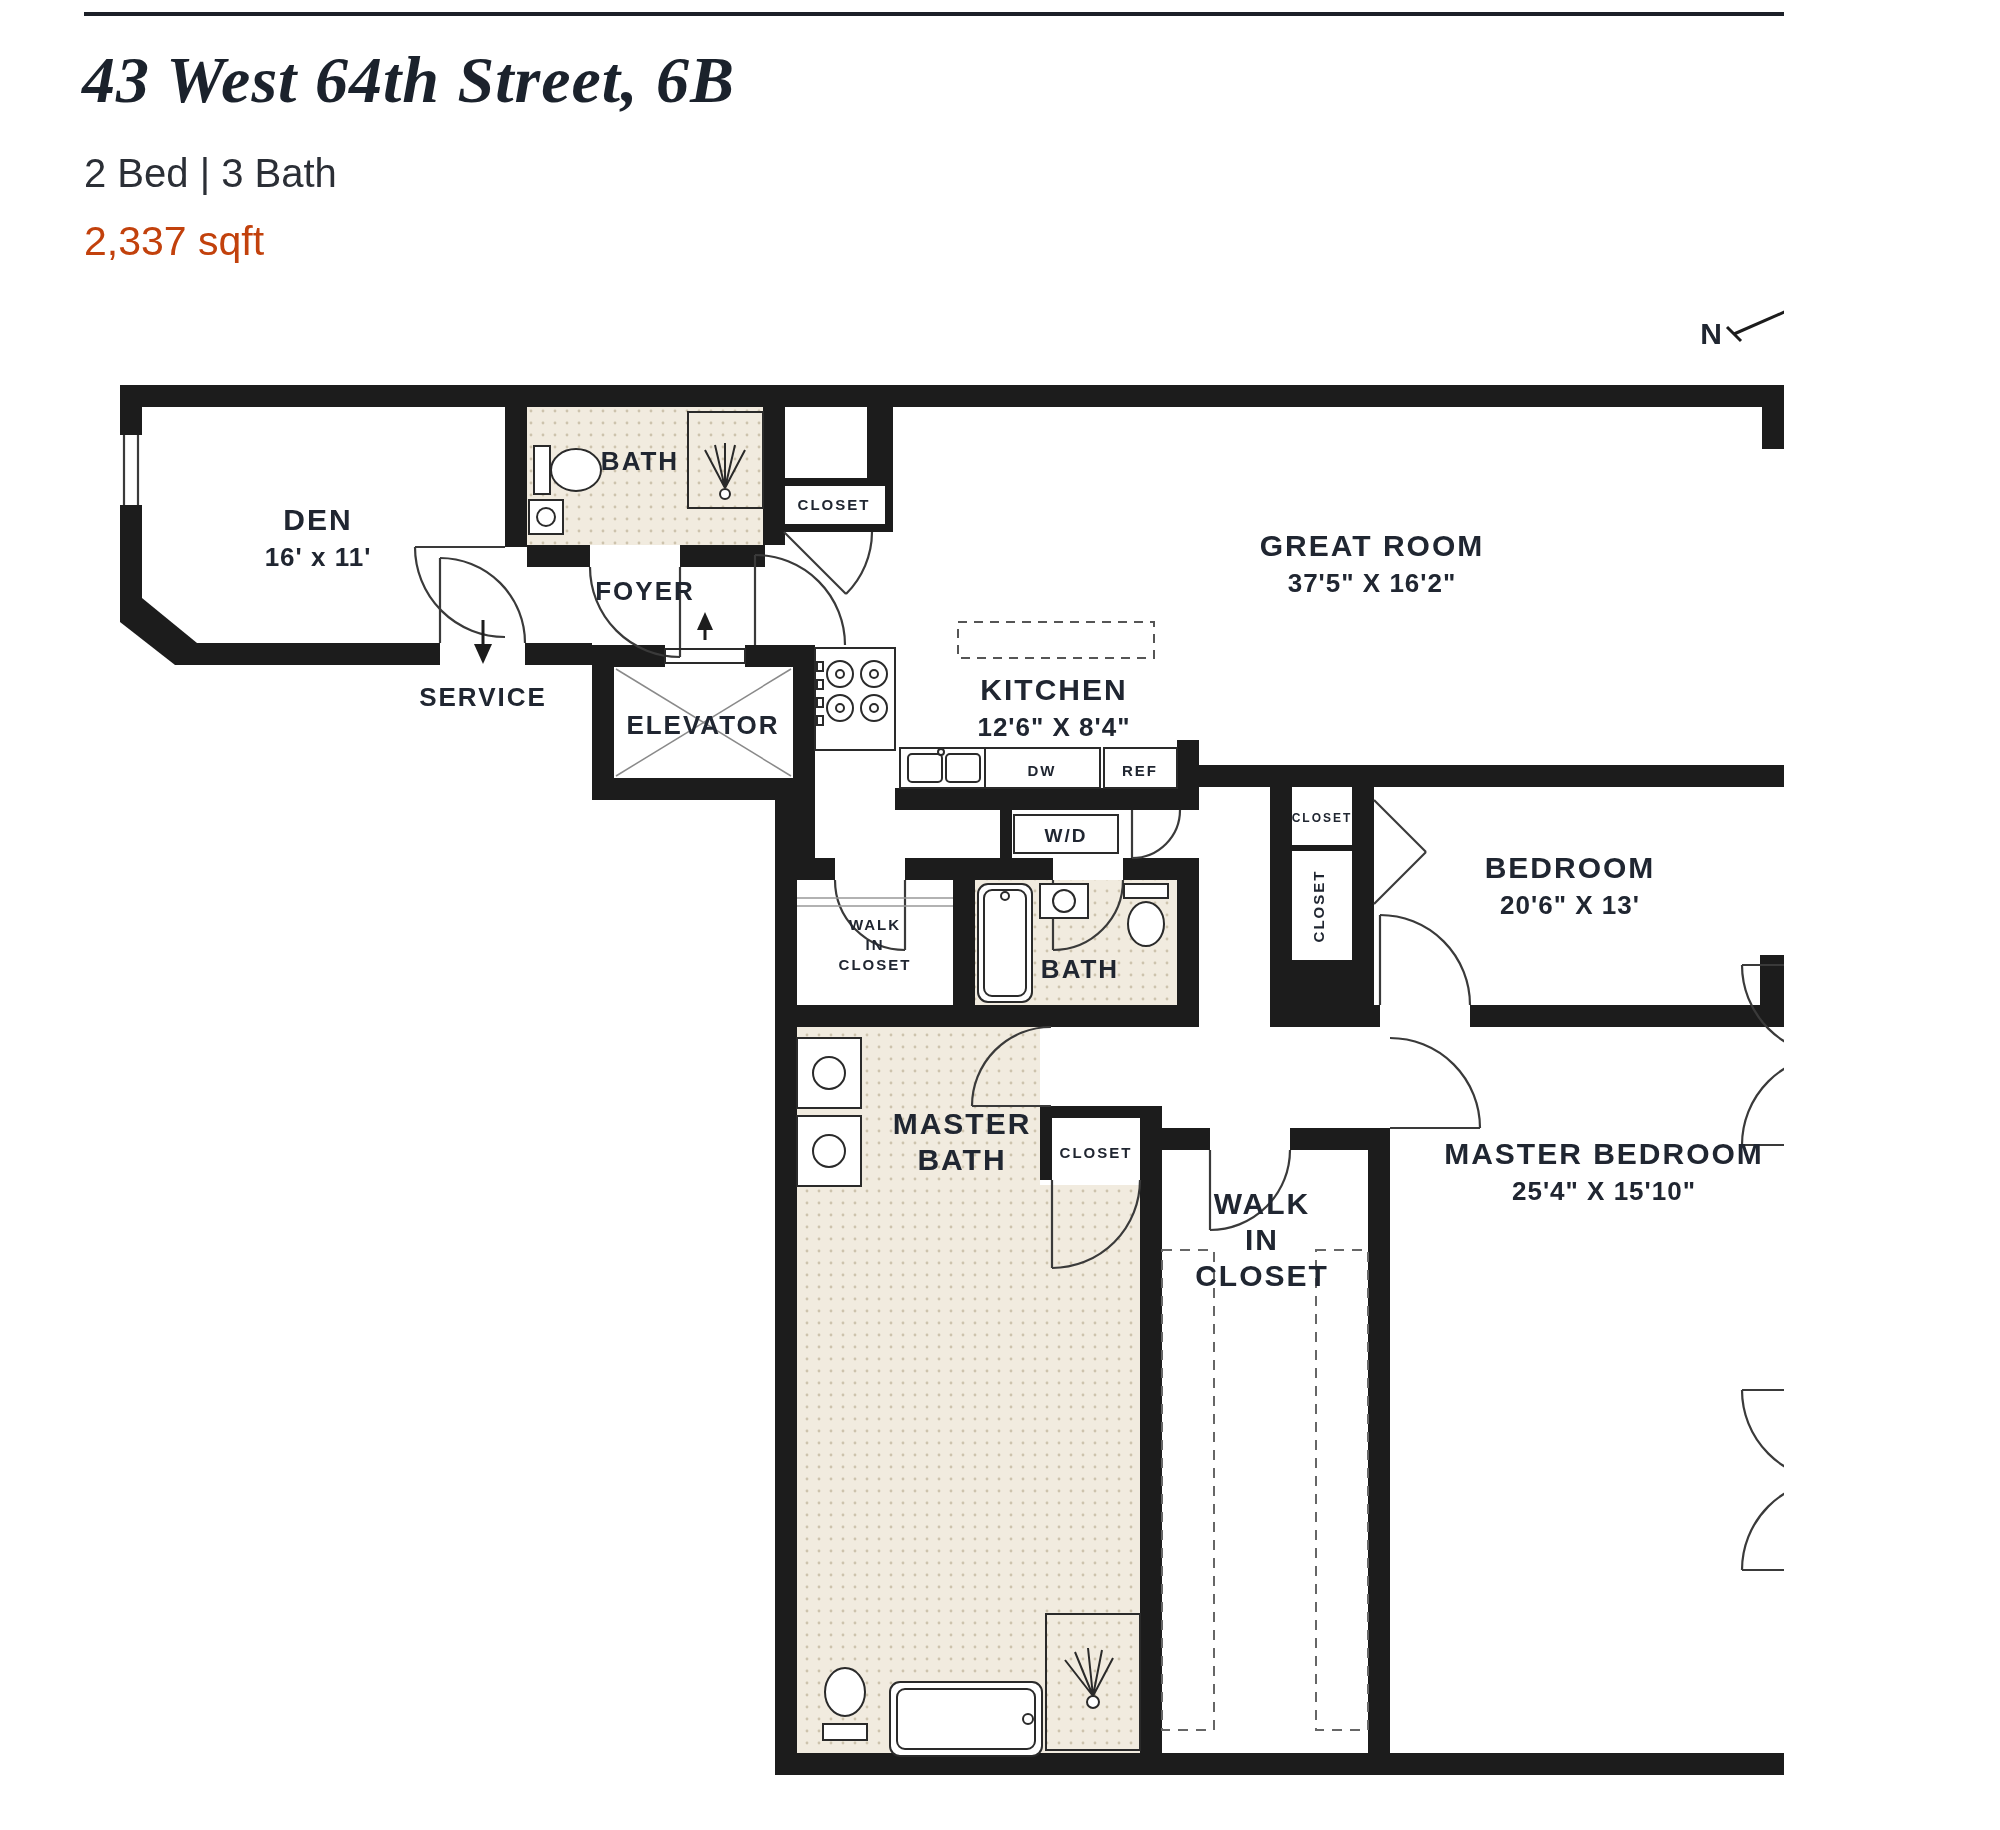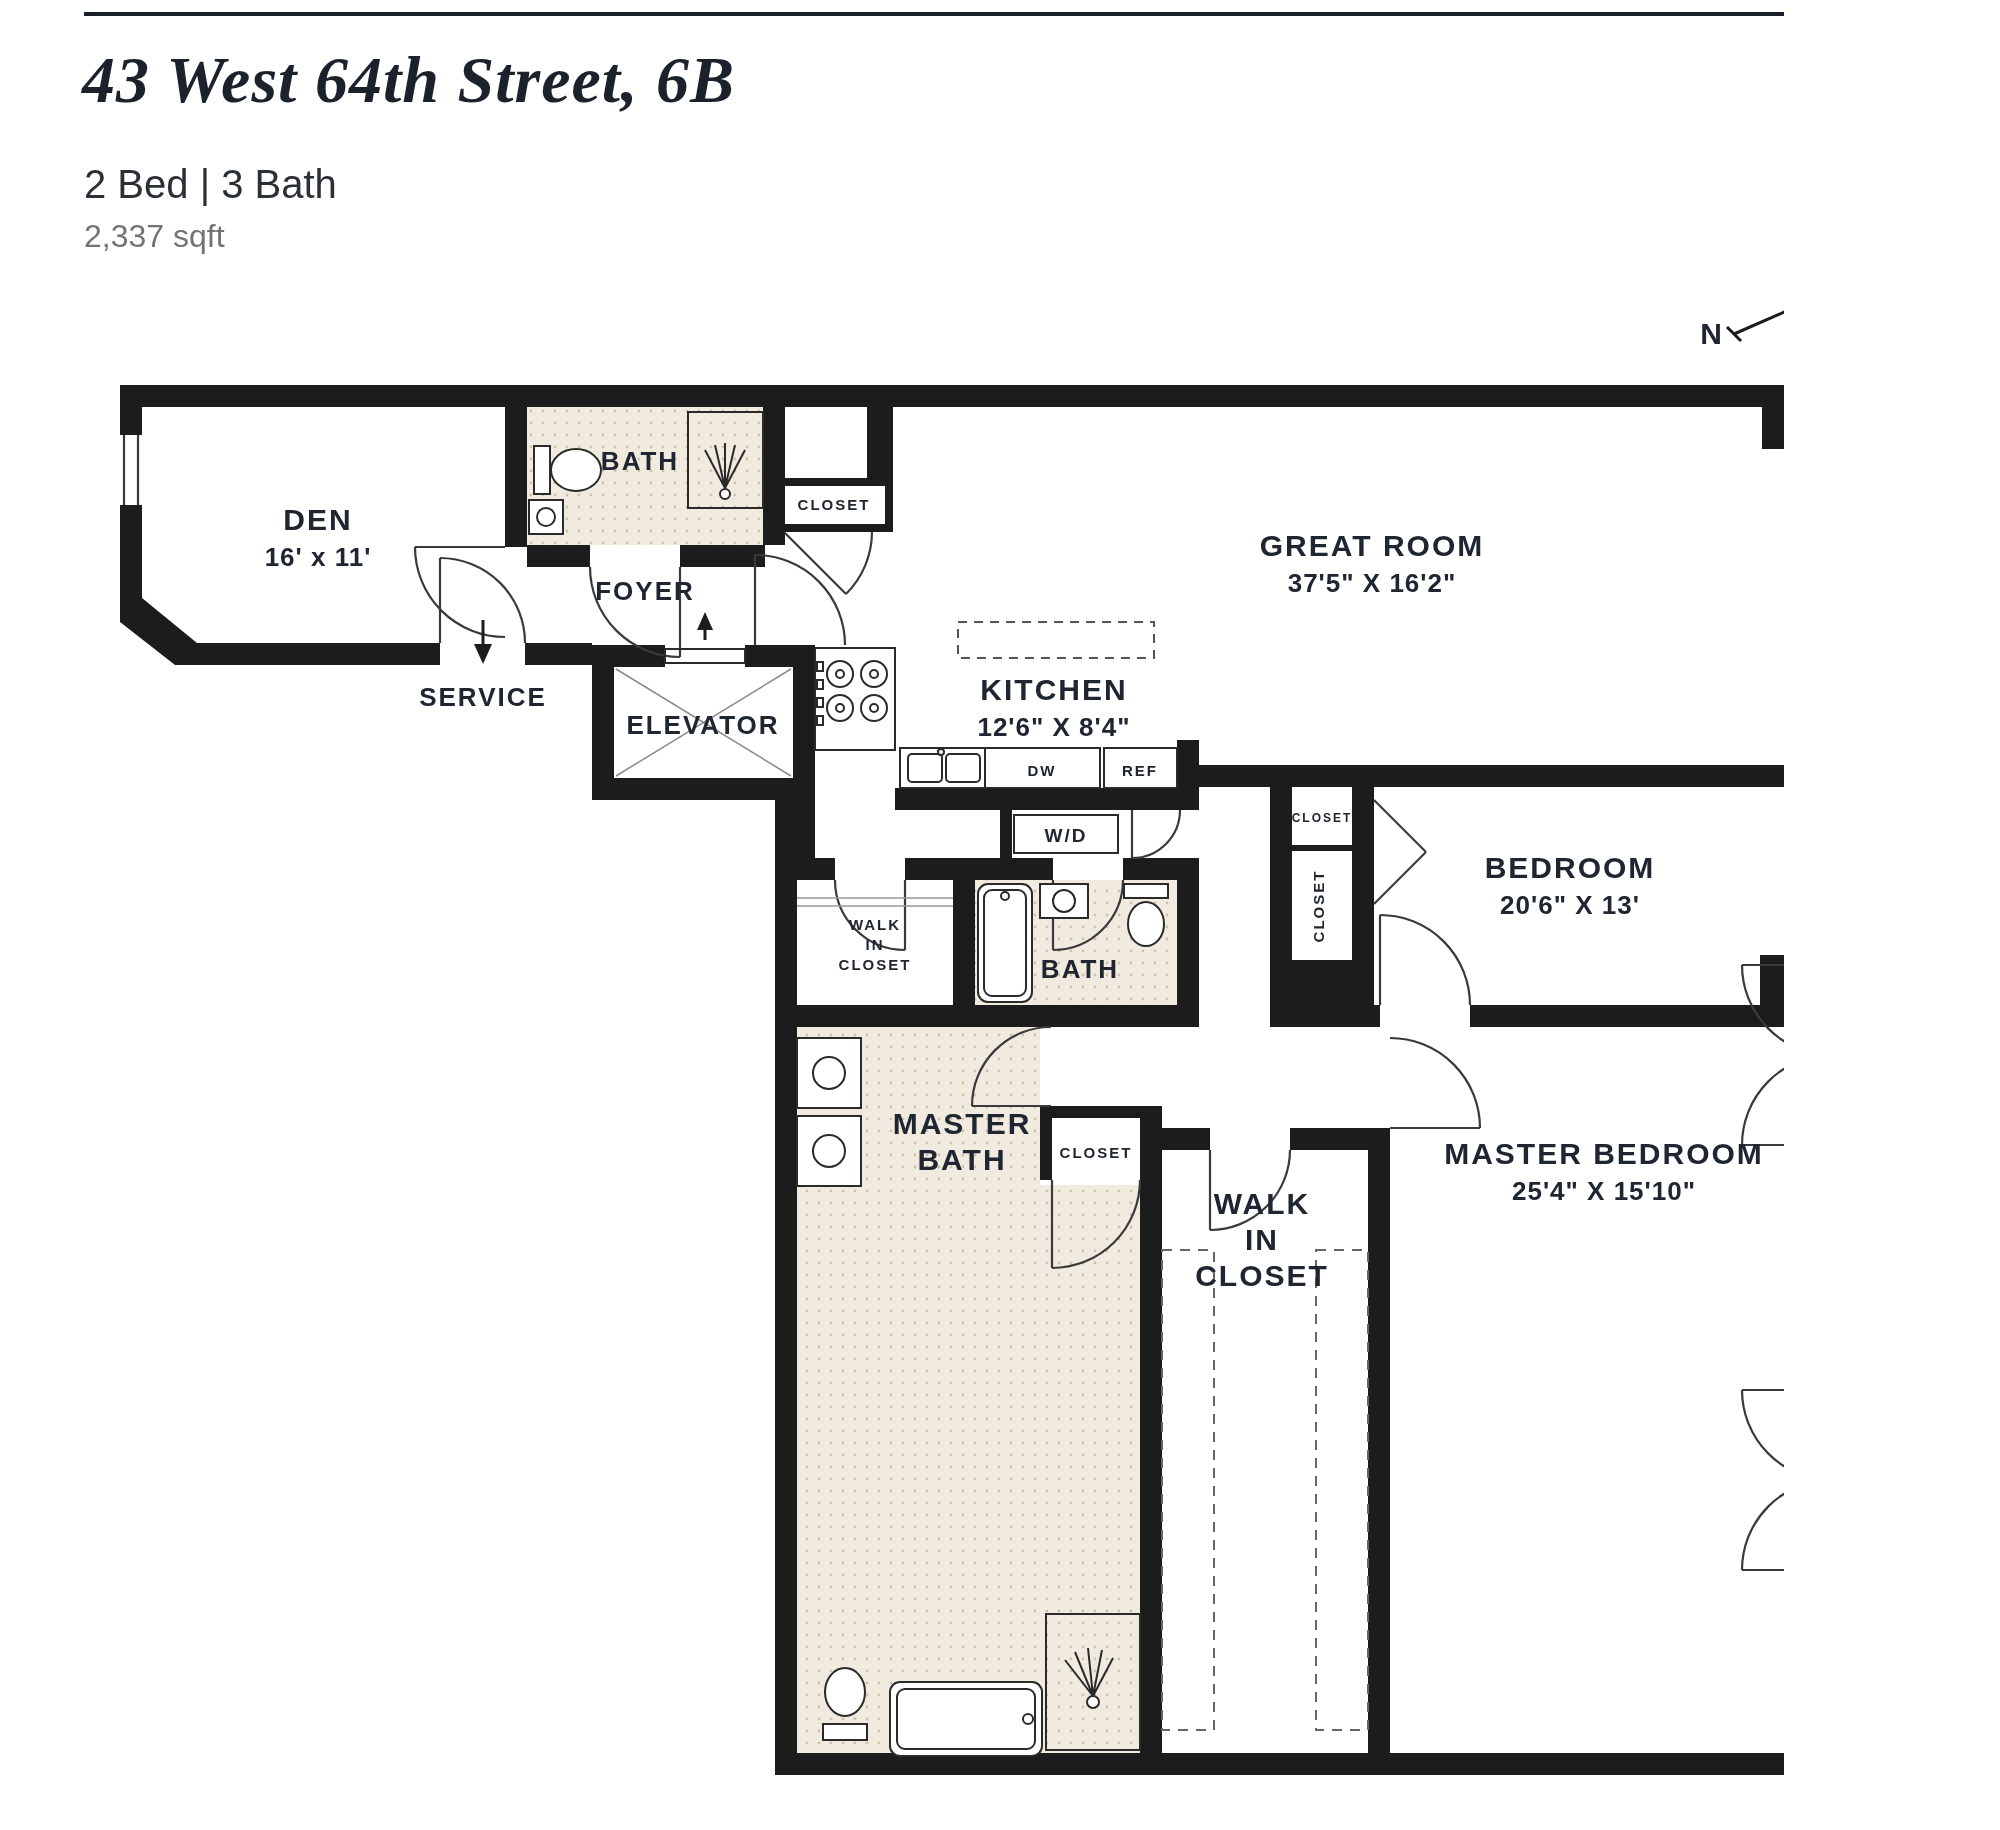--- a/index.html
+++ b/index.html
@@ -2,22 +2,22 @@
 <html><head>
 <meta charset="utf-8">
 <style>
   html,body{margin:0;padding:0;background:#ffffff;}
   #canvas{position:relative;width:1784px;height:1830px;background:#fff;overflow:hidden;
           font-family:"Liberation Sans",sans-serif;}
   .toprule{position:absolute;left:84px;top:12px;width:1908px;height:4px;background:#1c2028;}
   .title{position:absolute;left:82px;top:42px;font-family:"Liberation Serif",serif;
          font-style:italic;font-weight:bold;font-size:66px;color:#1b222c;letter-spacing:1px;}
   .hood{position:absolute;right:58px;top:58px;font-size:44px;color:#3d9fd4;}
-  .meta1{position:absolute;left:84px;top:162px;font-size:40px;color:#2b2f36;}
-  .meta2{position:absolute;left:84px;top:218px;font-size:32px;color:#737373;}
+  .meta1{position:absolute;left:84px;top:151px;font-size:40px;color:#2b2f36;}
+  .meta2{position:absolute;left:84px;top:218px;font-size:41px;color:#c2410c;}
   svg{position:absolute;left:0;top:0;}
   .lbl{font-family:"Liberation Sans",sans-serif;font-weight:bold;fill:#202631;letter-spacing:2px;}
   .xl{font-size:30px}.dim{font-size:26px;letter-spacing:1px}.md{font-size:26px}
   .sm{font-size:19px}.xs{font-size:15px}.xxs{font-size:12px}
   .fix{fill:#ffffff;stroke:#2a2a2a;stroke-width:2px;}
   .thin{fill:none;stroke:#2a2a2a;stroke-width:2px;}
   .door{fill:none;stroke:#3a3a3a;stroke-width:2.2px;}
   .winline{stroke:#3a3a3a;stroke-width:2.2px;}
 </style>
 </head>

